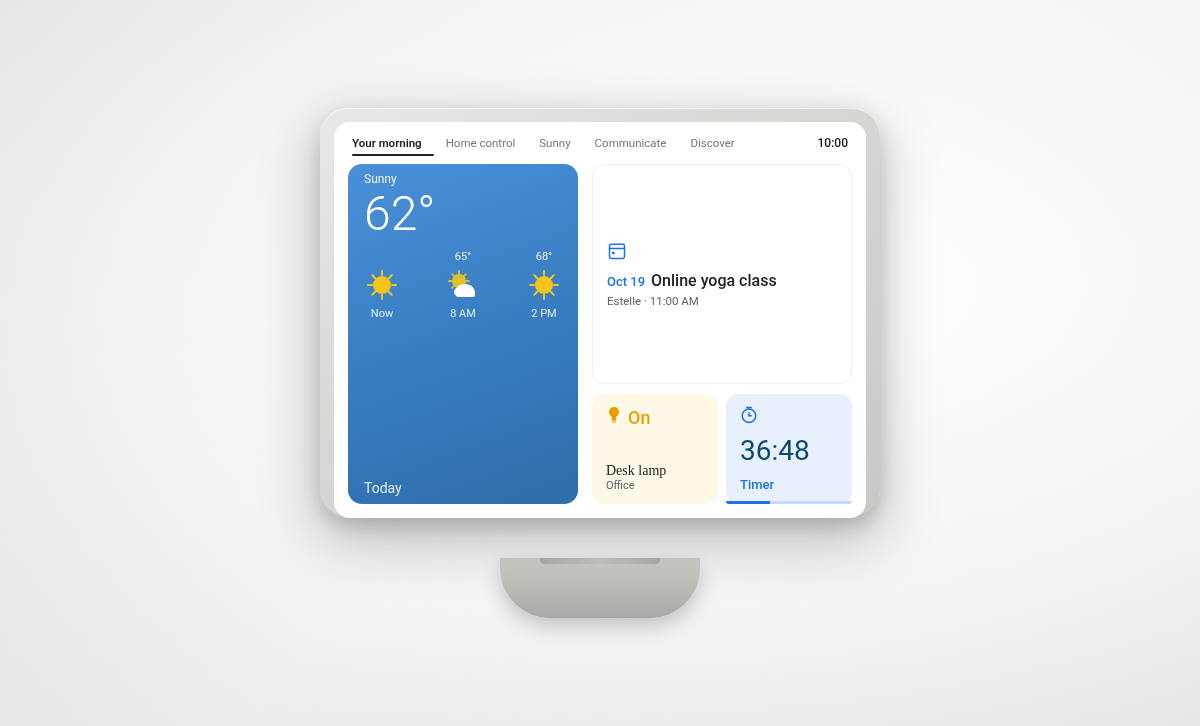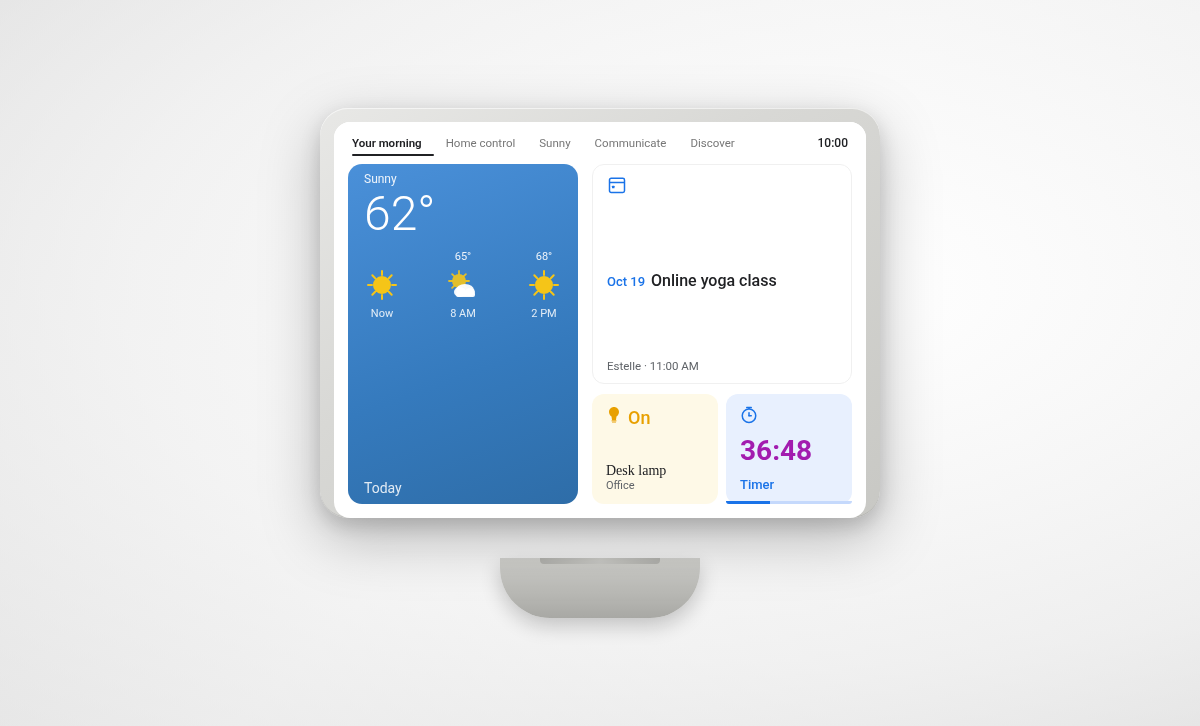--- a/index.html
+++ b/index.html
@@ -192,23 +192,22 @@
     }
 
     
     .calendar-card {
       background: #ffffff;
       border-radius: 12px;
       padding: 10px 14px;
       flex: 1;
       display: flex;
       flex-direction: column;
-      justify-content: space-between;
+      justify-content: center;
       border: 1px solid #f0f0f0;
-      gap: 48px;
     }
 
     .calendar-icon {
       width: 20px;
       height: 20px;
       margin-bottom: 4px;
     }
 
     .event-date {
       color: #1a73e8;
@@ -284,22 +283,22 @@
     }
 
     .timer-icon-row {
       display: flex;
       align-items: center;
       gap: 6px;
     }
 
     .timer-display {
       font-size: 28px;
-      font-weight: 700;
-      color: #a21caf;
+      font-weight: 400;
+      color: #0c4a6e;
     }
 
     .timer-label {
       font-size: 13px;
       font-weight: 500;
       color: #1a73e8;
     }
 
     .timer-progress {
       position: absolute;

